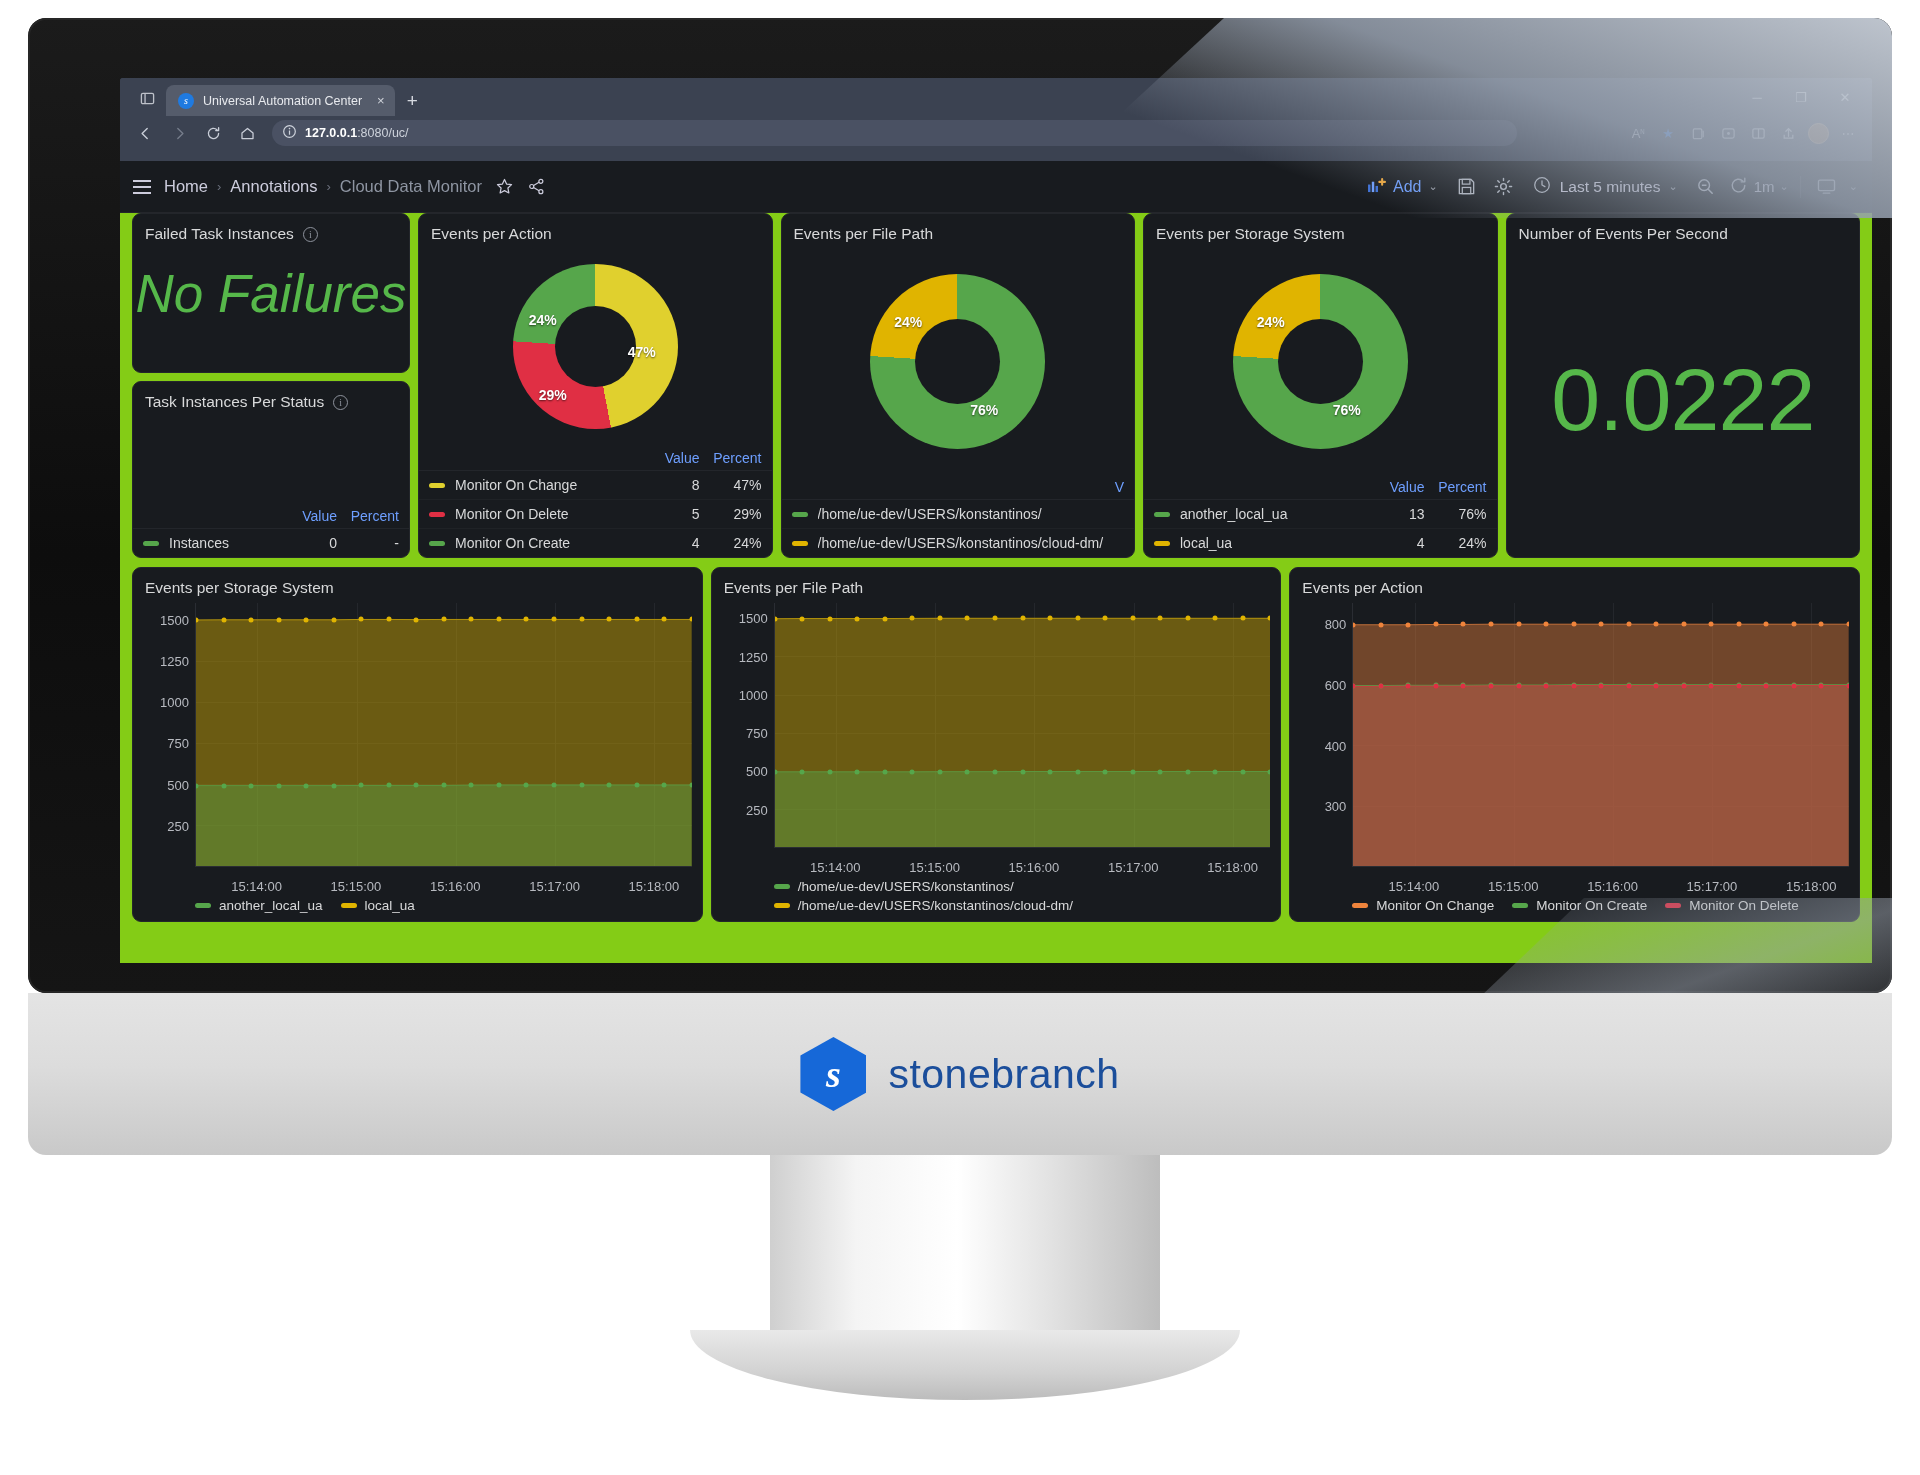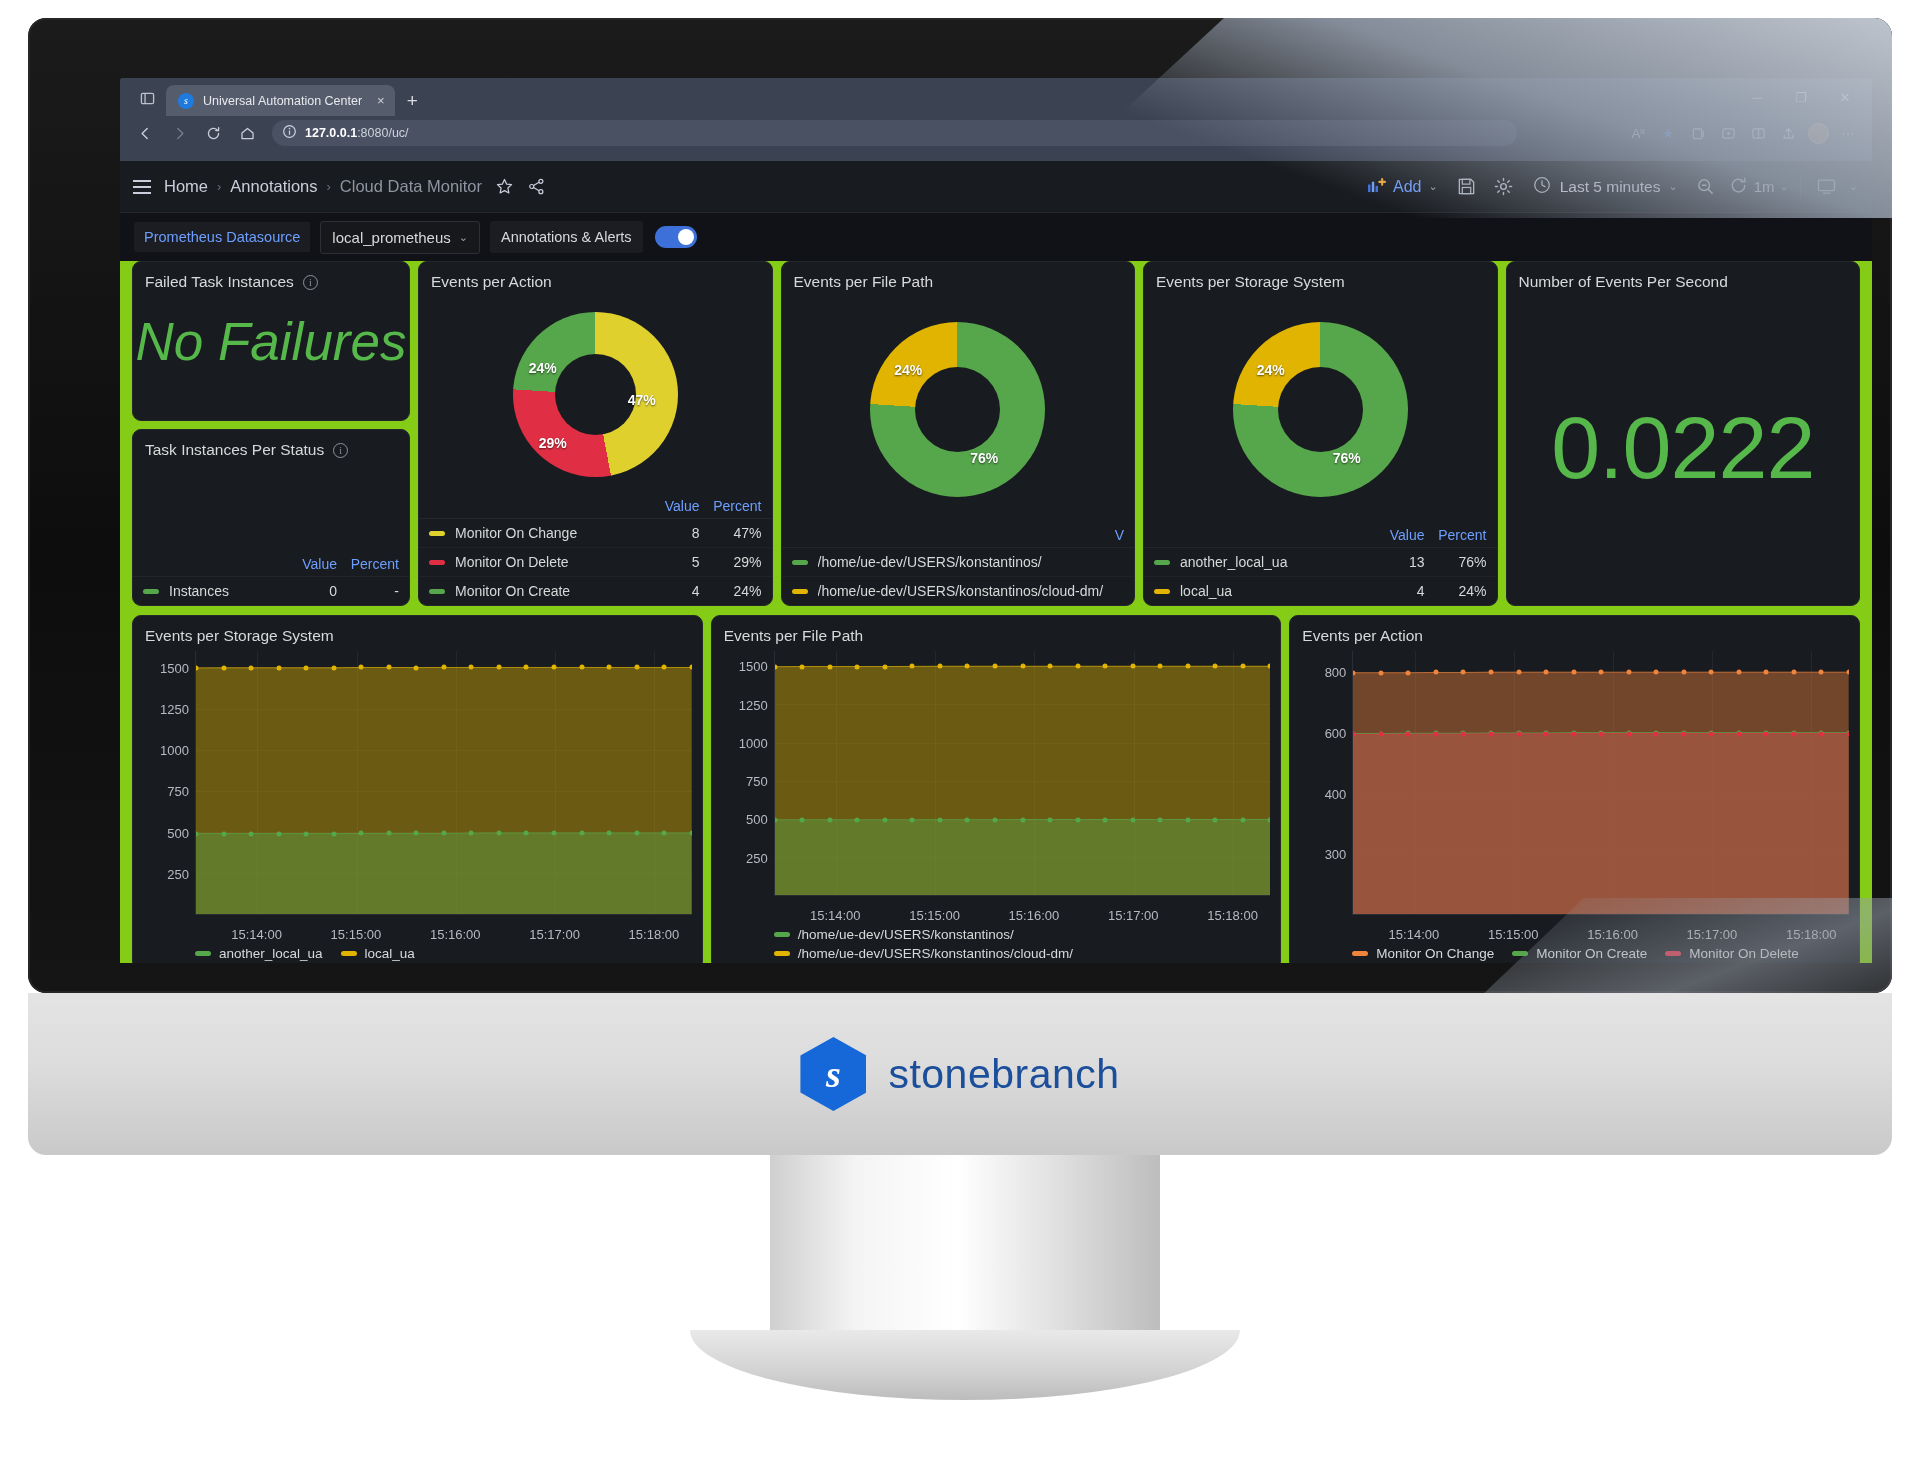--- a/index.html
+++ b/index.html
@@ -353,31 +353,20 @@
             <div class="tb-ico">
               <svg width="21" height="21" viewBox="0 0 22 22">
                   <rect x="2.6" y="4.4" width="16.8" height="11" rx="1.5" fill="none" stroke="#b5bac4" stroke-width="1.4"></rect>
                   <line x1="7.6" y1="18" x2="14.4" y2="18" stroke="#b5bac4" stroke-width="1.4" stroke-linecap="round"></line>
                 </svg>
             </div>
             <span class="chev">⌄</span>
           </div>
         </div>
 
-        <div class="g-subbar">
-          <span class="var-label">Prometheus Datasource</span>
-          <div class="var-box">
-            <span>local_prometheus</span>
-            <span class="chev">⌄</span>
-          </div>
-          <div class="annot">
-            <span class="annot-label">Annotations &amp; Alerts</span>
-            <span class="toggle"></span>
-          </div>
-        </div>
 
         <div class="g-body">
 
           <div class="row1">
 
             <div class="col-a">
               <div class="panel p-failed">
                 <div class="p-title">
                   <span>Failed Task Instances</span>
                   <span class="info-i">i</span>

